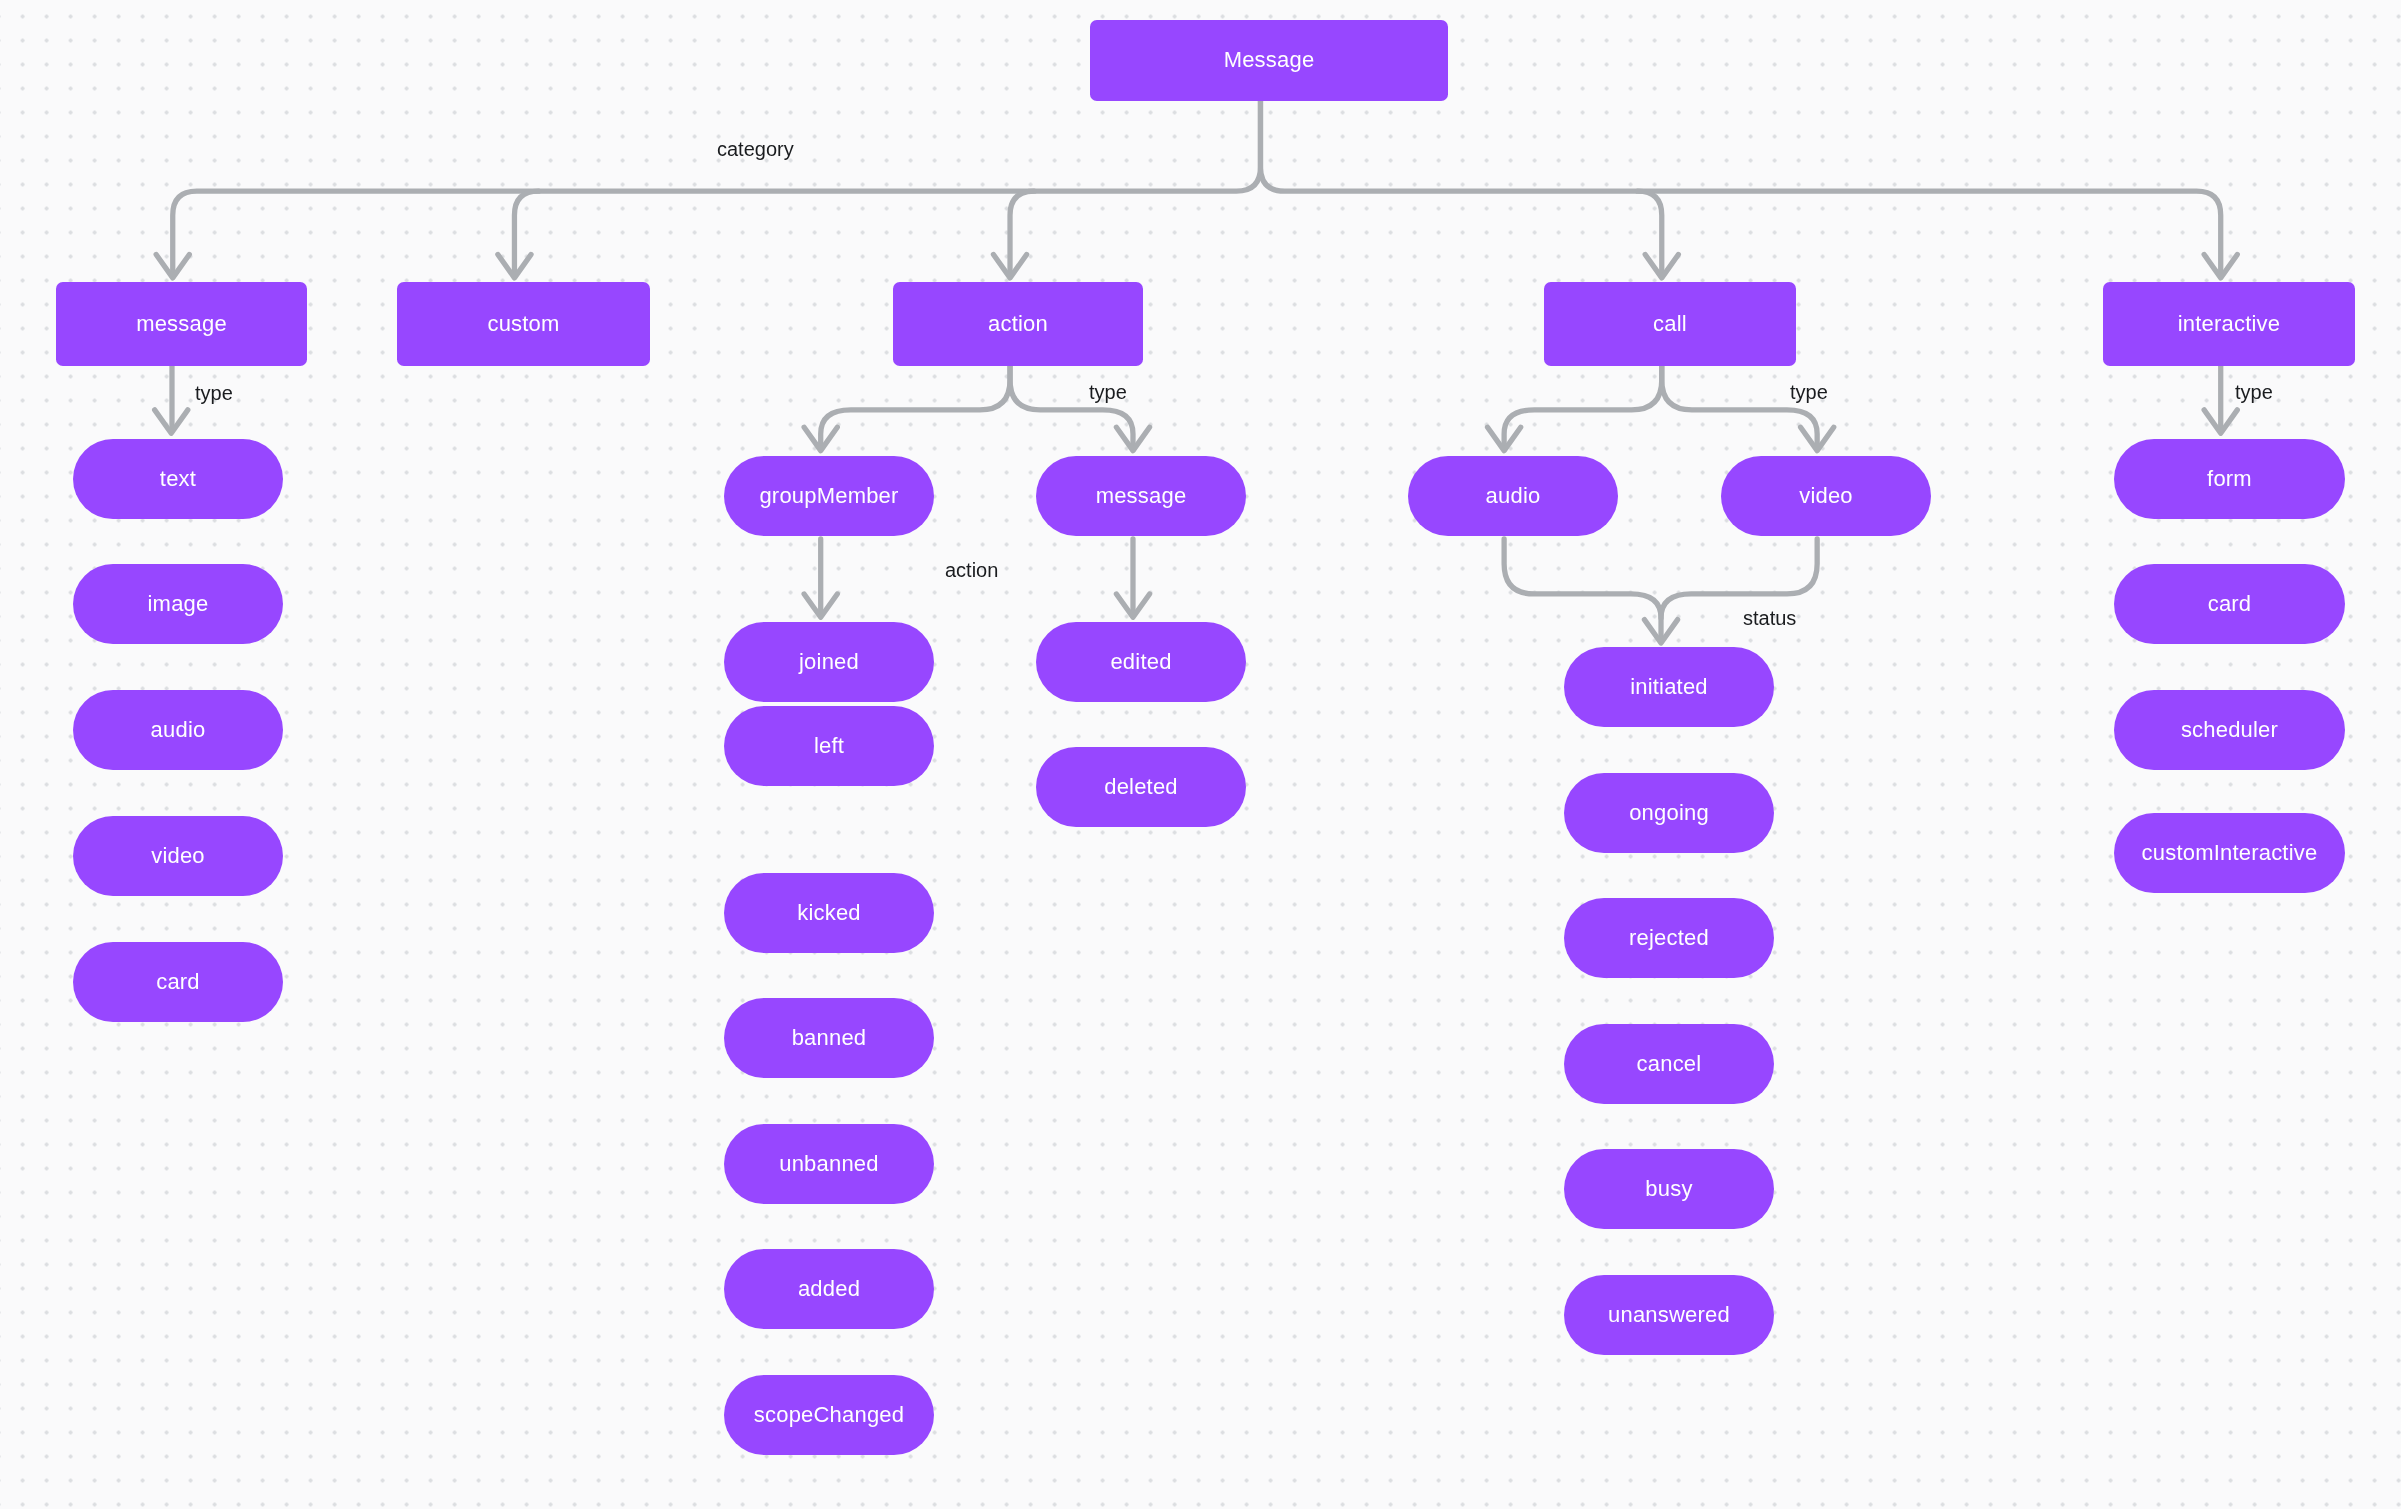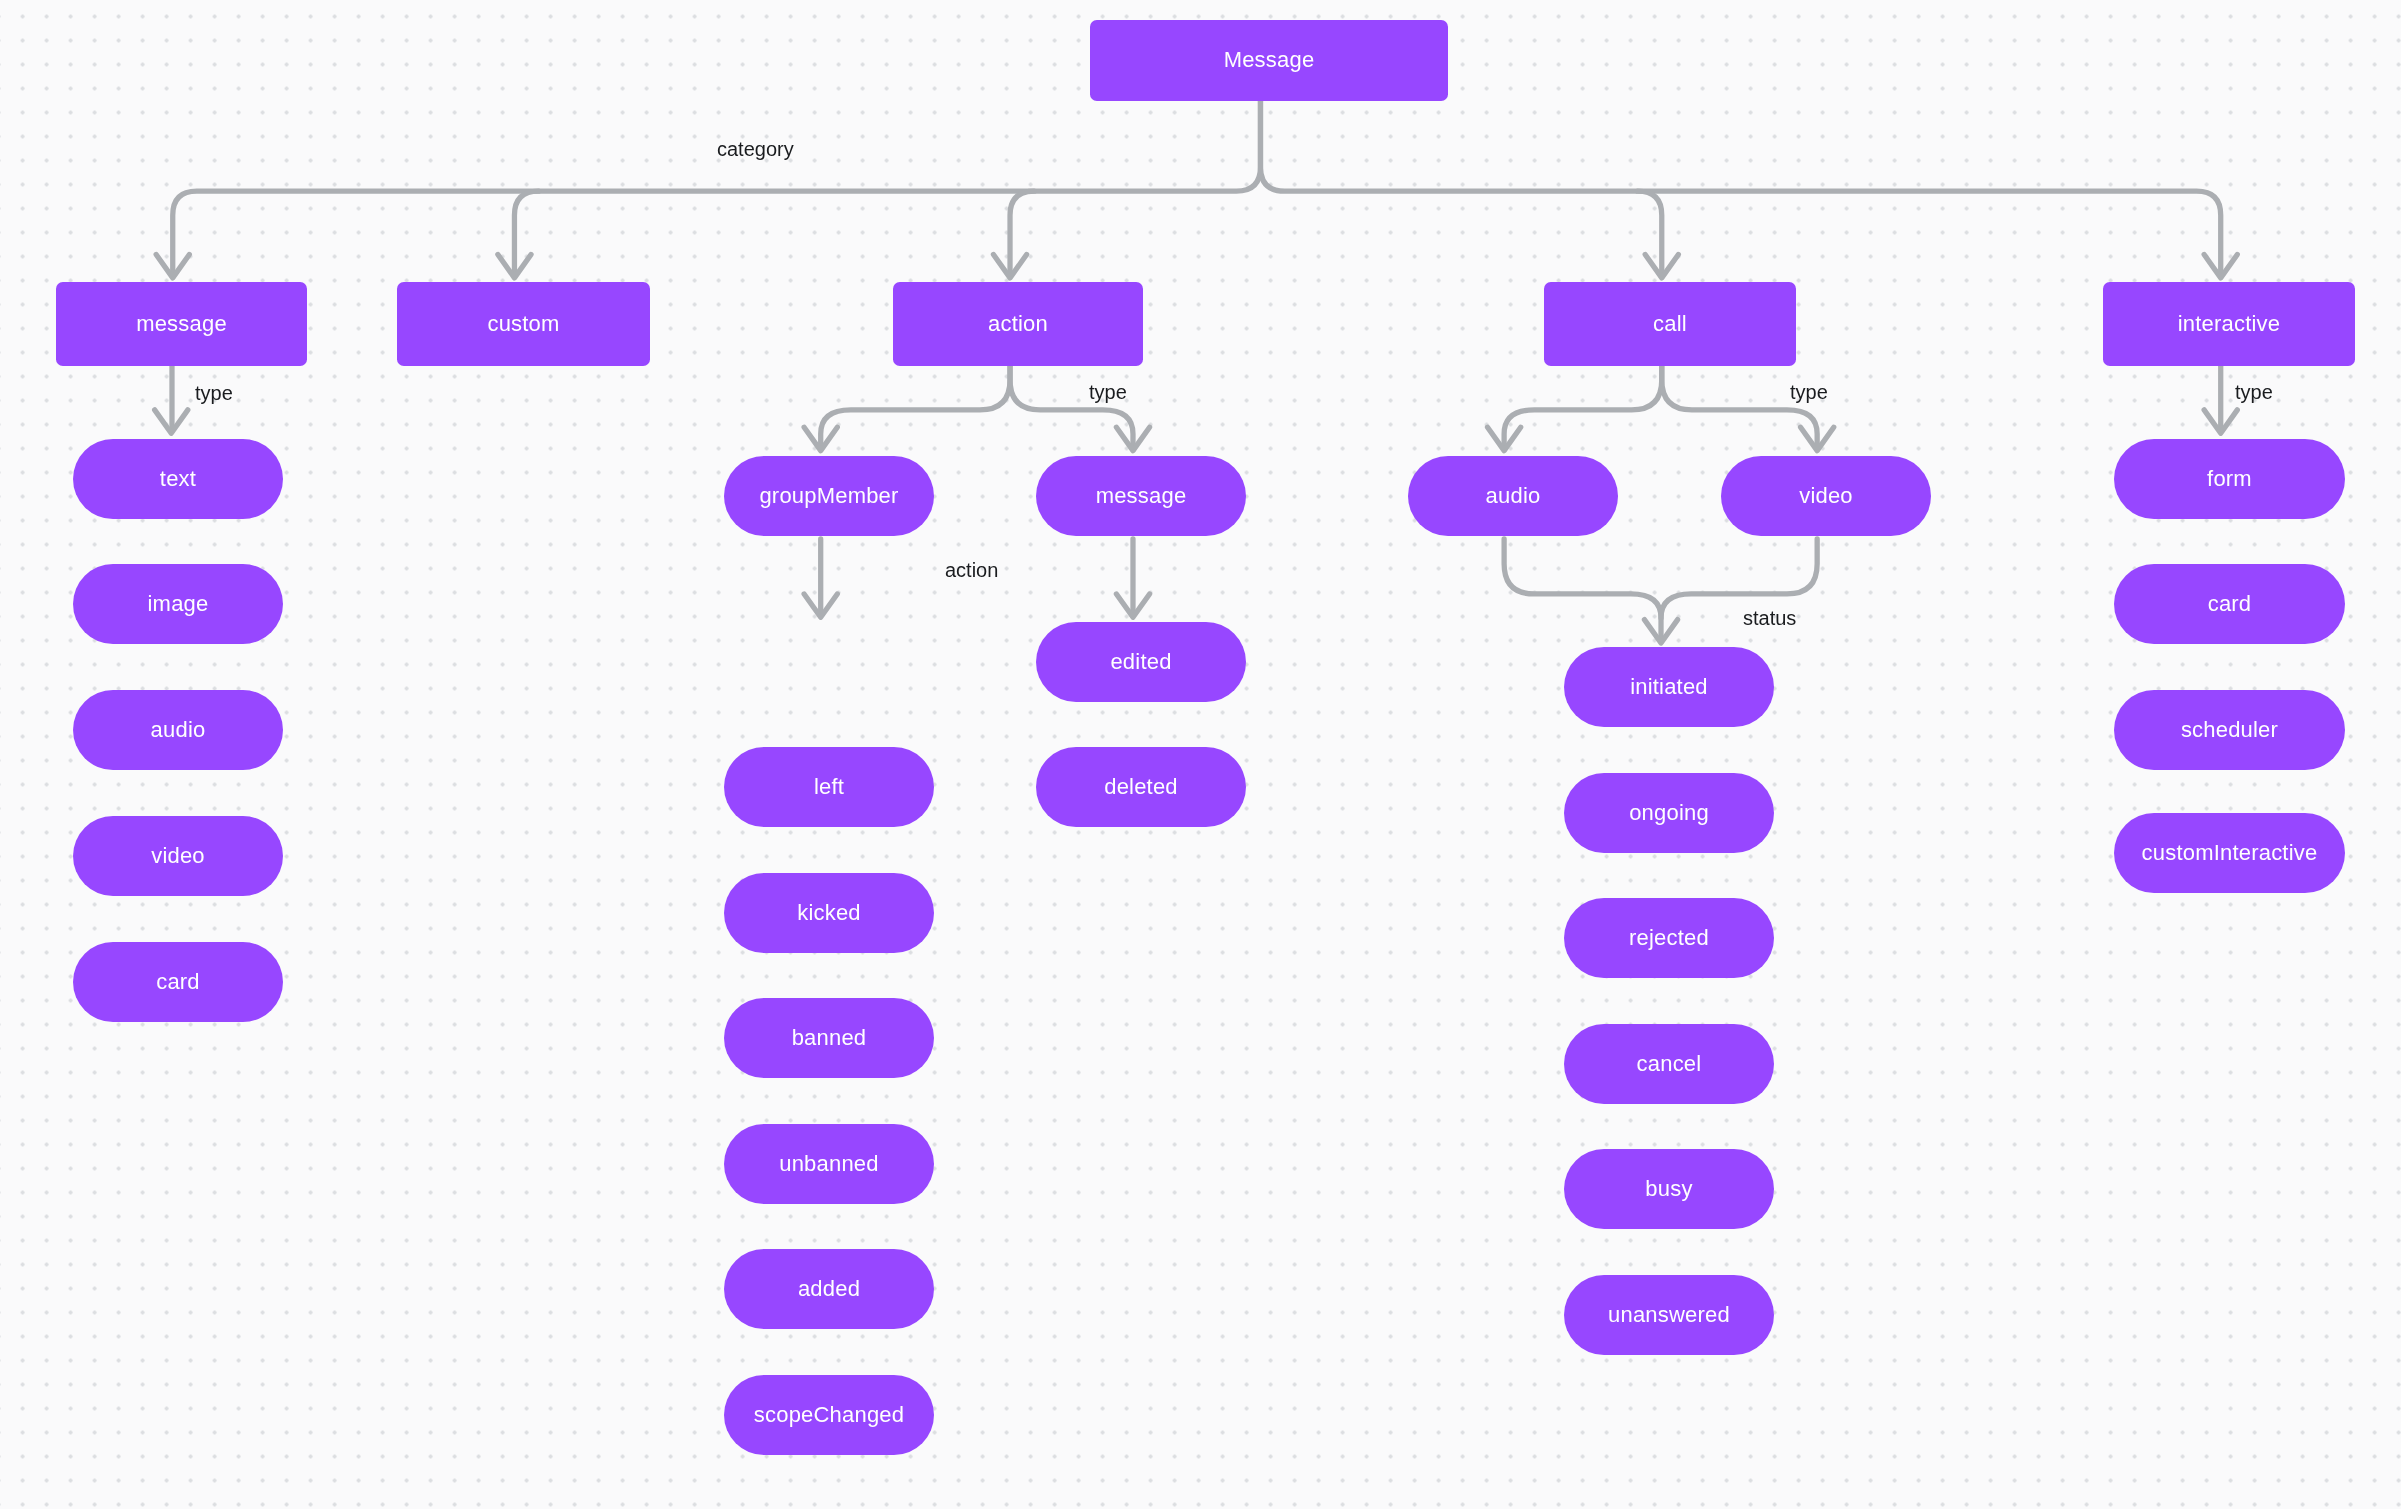--- a/index.html
+++ b/index.html
@@ -76,21 +76,21 @@
 
   .n-text            { left: 65px;   top: 439px;  }
   .n-image           { left: 65px;   top: 564px;  }
   .n-audio           { left: 65px;   top: 690px;  }
   .n-video           { left: 65px;   top: 816px; }
   .n-file            { left: 65px;   top: 942px; }
 
   .n-groupMember     { left: 716px;  top: 456px;  }
   .n-actionMessage   { left: 1028px; top: 456px;  }
   .n-joined          { left: 716px;  top: 622px;  }
-  .n-left            { left: 716px;  top: 747px;  }
+  .n-left            { left: 716px;  top: 706px;  }
   .n-kicked          { left: 716px;  top: 873px; }
   .n-banned          { left: 716px;  top: 998px; }
   .n-unbanned        { left: 716px;  top: 1124px; }
   .n-added           { left: 716px;  top: 1249px; }
   .n-scopeChanged    { left: 716px;  top: 1375px; }
   .n-edited          { left: 1028px; top: 622px;  }
   .n-deleted         { left: 1028px; top: 747px;  }
 
   .n-callAudio       { left: 1400px; top: 456px;  }
   .n-callVideo       { left: 1713px; top: 456px;  }
@@ -170,20 +170,21 @@
 
   <div class="node pill n-text">text</div>
   <div class="node pill n-image">image</div>
   <div class="node pill n-audio">audio</div>
   <div class="node pill n-video">video</div>
   <div class="node pill n-file">card</div>
 
   <div class="node pill n-groupMember">groupMember</div>
   <div class="node pill n-actionMessage">message</div>
 
+  <div class="node pill n-joined">joined</div>
   <div class="node pill n-left">left</div>
   <div class="node pill n-kicked">kicked</div>
   <div class="node pill n-banned">banned</div>
   <div class="node pill n-unbanned">unbanned</div>
   <div class="node pill n-added">added</div>
   <div class="node pill n-scopeChanged">scopeChanged</div>
 
   <div class="node pill n-edited">edited</div>
   <div class="node pill n-deleted">deleted</div>
 

